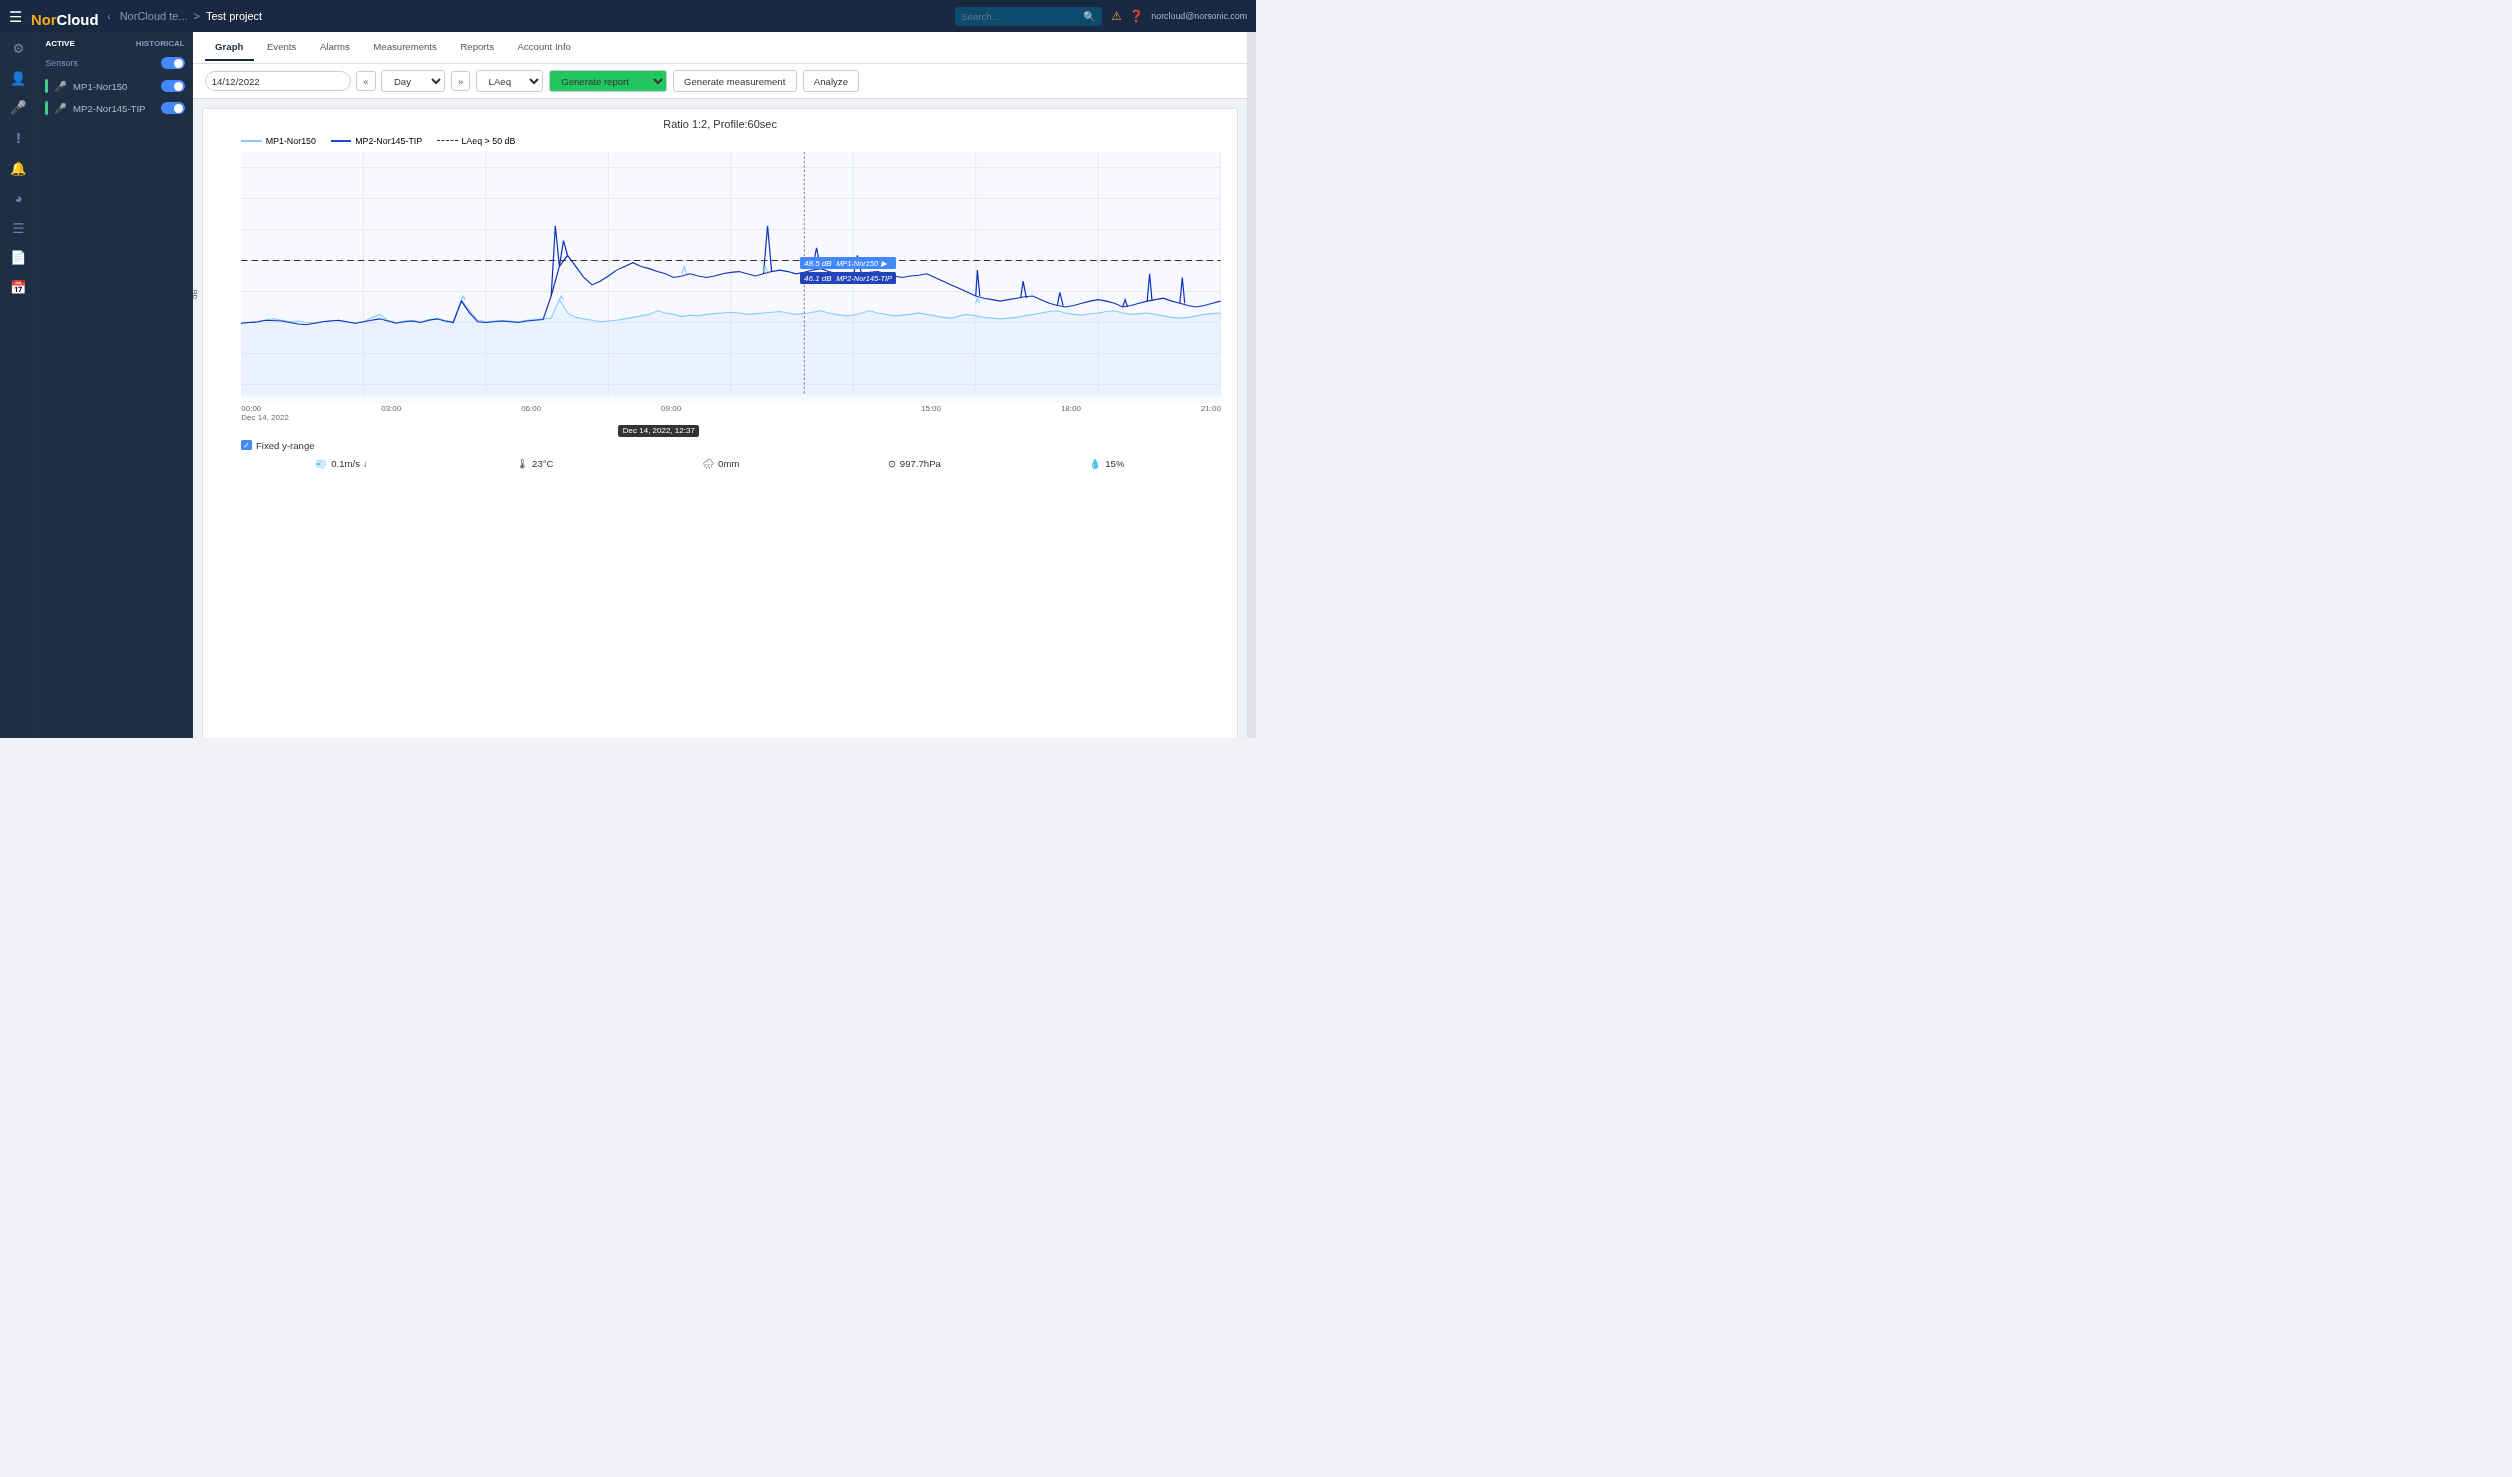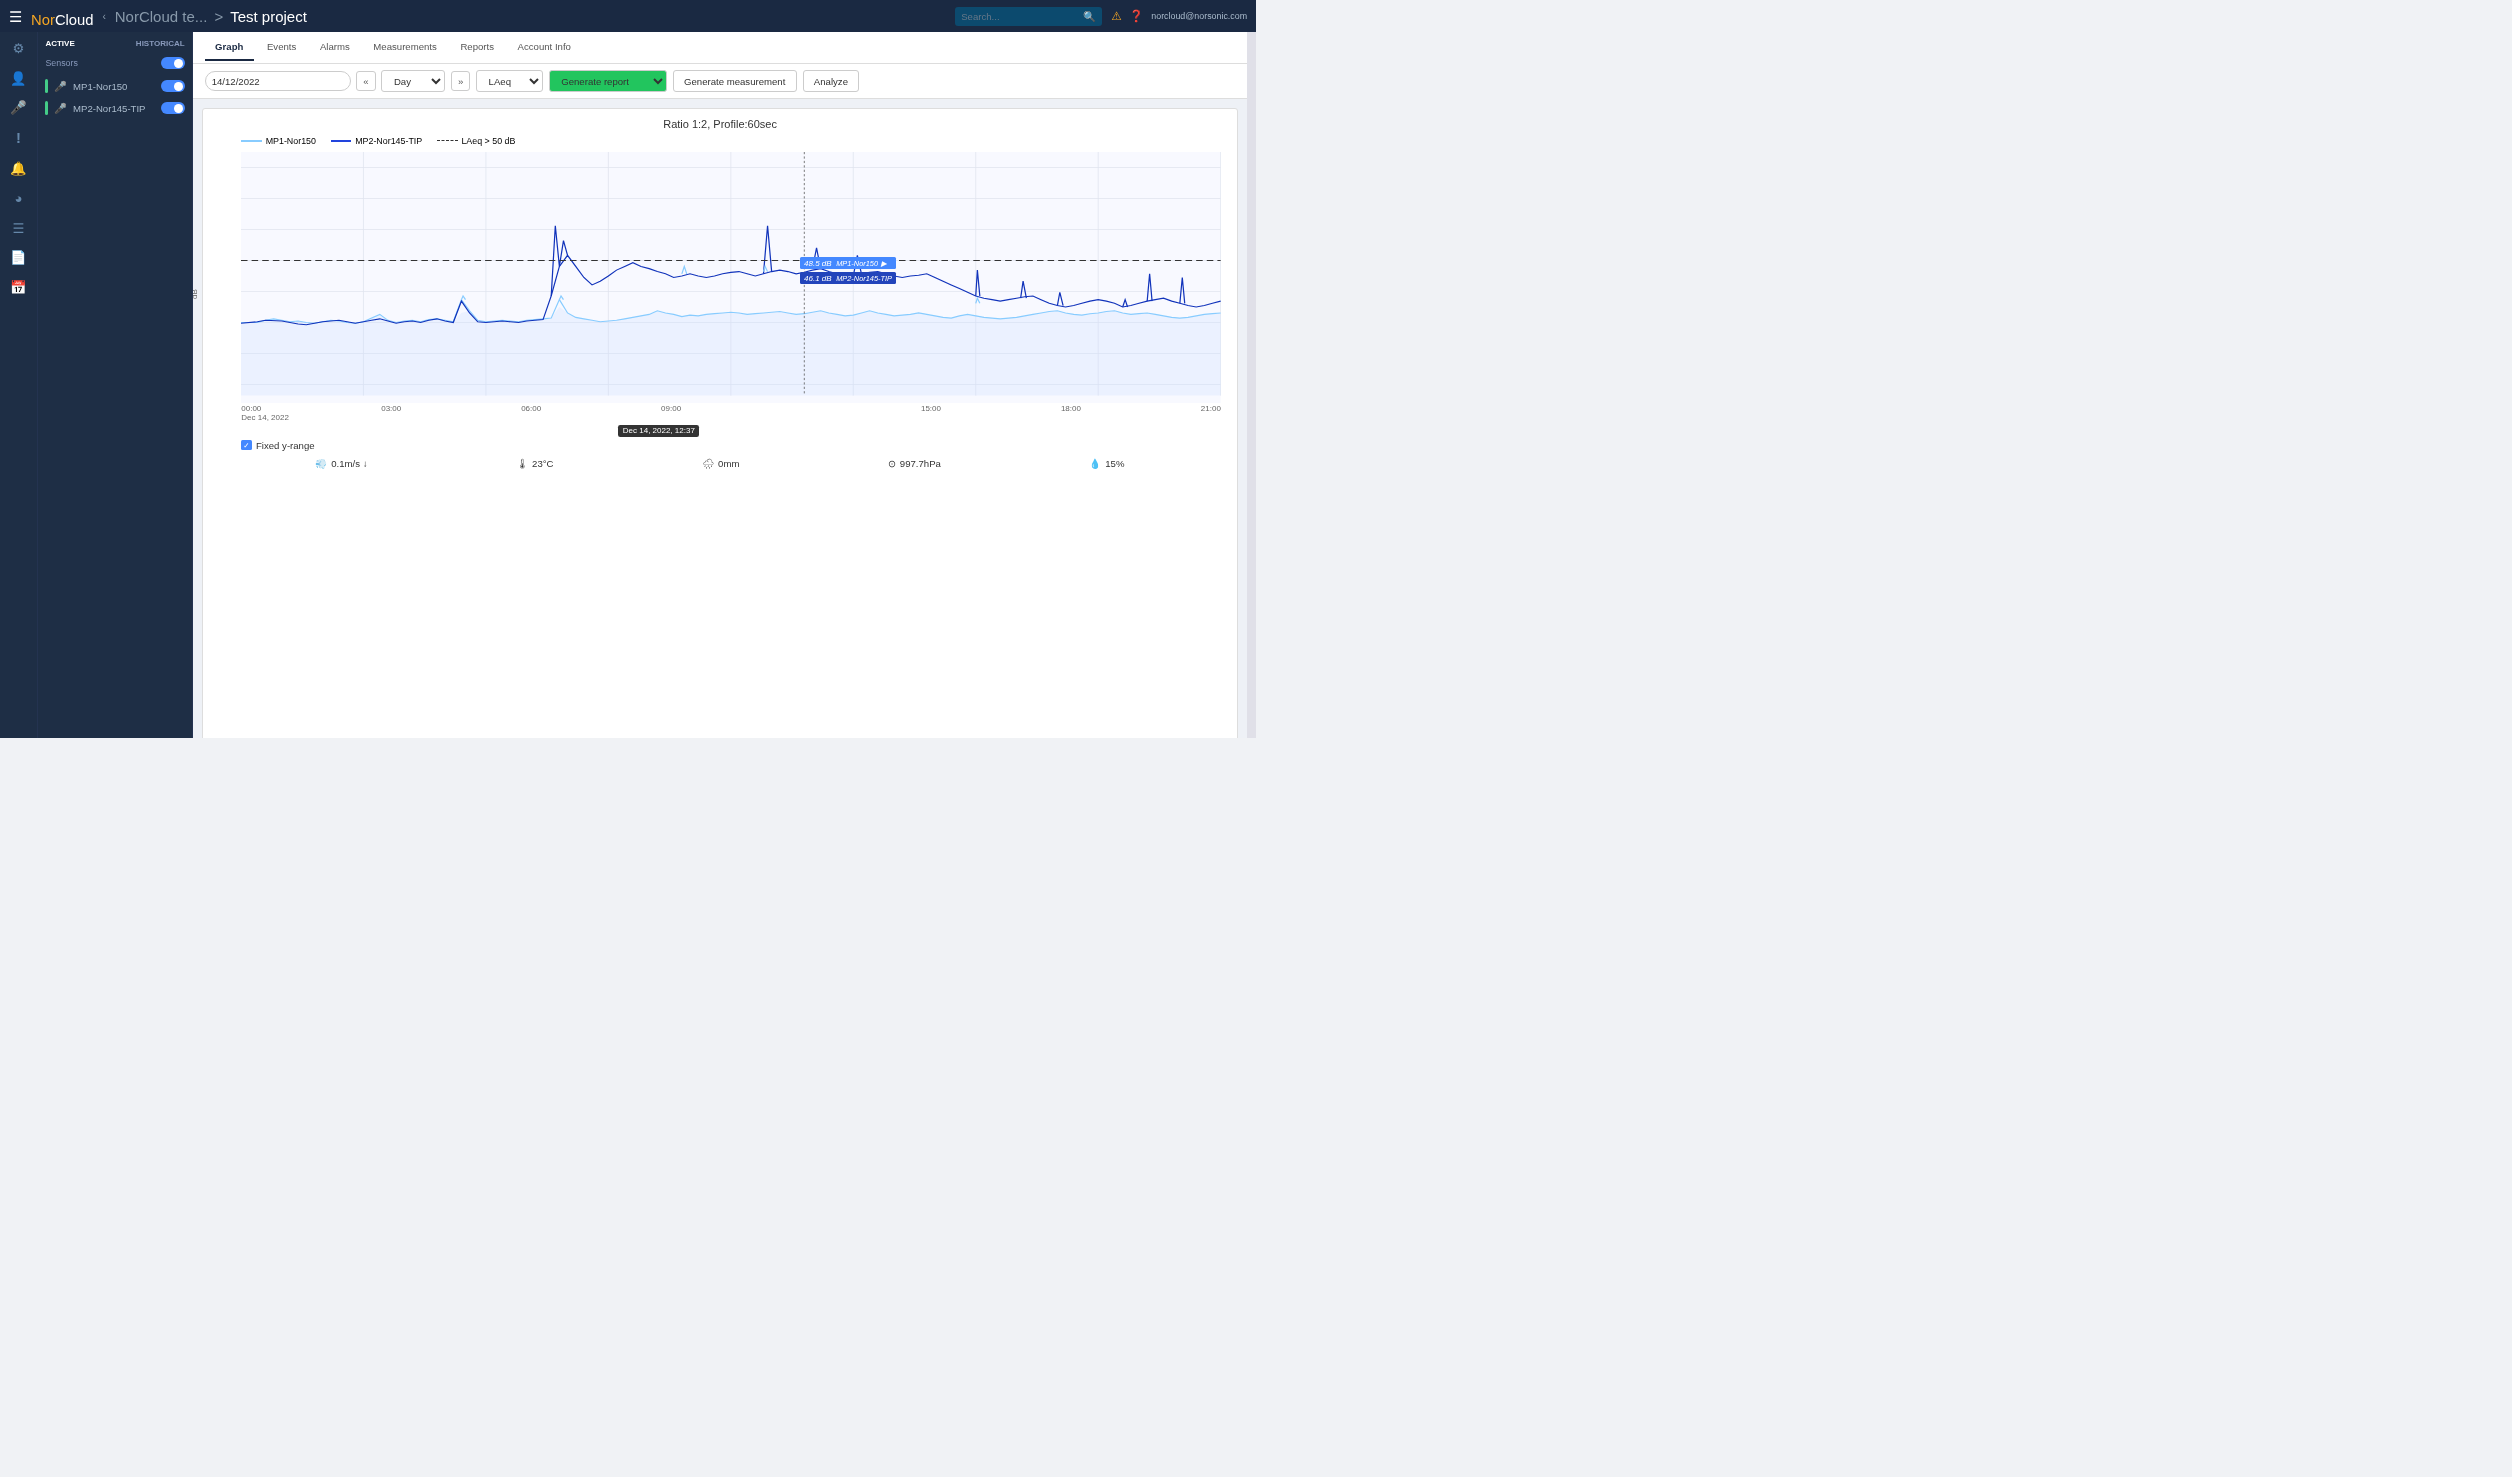--- a/index.html
+++ b/index.html
@@ -387,25 +387,25 @@
     .right-scroll { width: 8.9px; background: #e0e0e8; }
 
     
     .map-roads { position: absolute; top: 0; left: 0; width: 100%; height: 100%; }
   </style>
 </head>
 <body>
 
 <div class="top-nav">
   <span style="color:white;font-size:14.8px;cursor:pointer;">☰</span>
-  <span style="font-size:14.8px;font-weight:normal;margin-top:8px;">
+  <span style="font-size:14.8px;font-weight:bold;margin-top:8px;">
     <span style="color:#f5a623;">Nor</span><span style="color:white;">Cloud</span>
   </span>
   <span style="color:#8899aa;font-size:10.3px;cursor:pointer;">‹</span>
-  <span style="color:#8899aa;font-size:15px;">
+  <span style="color:#8899aa;font-size:11px;">
     <span>NorCloud te...</span>
     <span style="margin:0 3px;">&gt;</span>
     <span style="color:white;">Test project</span>
   </span>
   <div class="search-bar" style="margin-left:auto;">
     <input type="text" placeholder="Search..." style="">
     <span style="color:white;font-size:10.3px;">🔍</span>
   </div>
   <div class="nav-icons">
     <span style="color:#f5a623;font-size:11.8px;cursor:pointer;">⚠</span>

